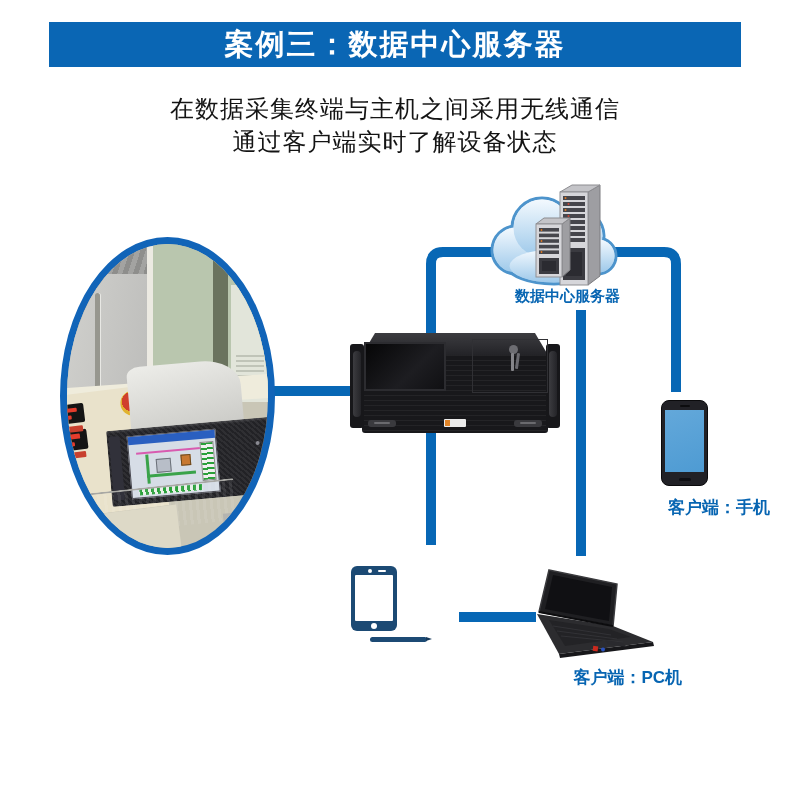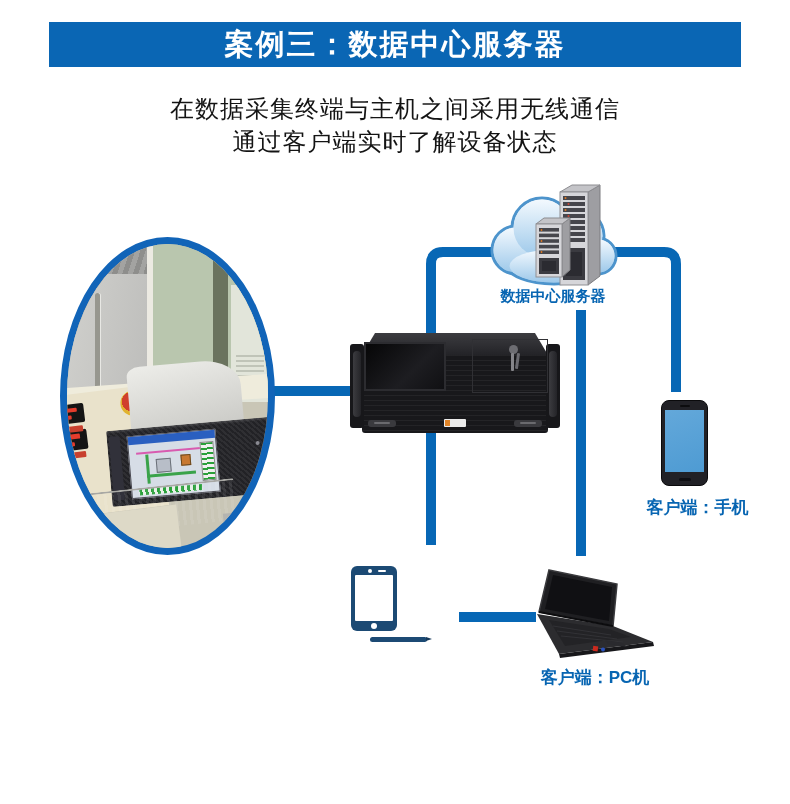--- a/index.html
+++ b/index.html
@@ -105,25 +105,25 @@
     background:var(--tablet-navy);border-radius:6px;}
   .tab-back *{position:absolute;}
   .tb-glare{left:15%;top:2px;width:70%;height:2px;background:rgba(255,255,255,.9);border-radius:1px;}
   .tb-cam{left:50%;top:8px;width:6px;height:6px;margin-left:-3px;border-radius:50%;background:#fff;box-shadow:0 0 0 1px rgba(255,255,255,.35);}
   .tb-text{left:0;top:56%;width:100%;text-align:center;color:rgba(0,0,0,.35);font-size:8px;font-weight:bold;letter-spacing:1px;}
   .stylus{position:absolute;left:370px;top:637px;width:57px;height:5px;z-index:2;background:var(--tablet-navy);border-radius:3px;}
   .stylus:after{content:"";position:absolute;right:-5px;top:0;border-top:2.5px solid transparent;border-bottom:2.5px solid transparent;border-left:6px solid #16395a;}
   
   .laptop{position:absolute;left:533px;top:562px;width:125px;height:98px;z-index:2;}
   
-  .node-label{position:absolute;z-index:4;color:var(--label-text);font-weight:bold;text-align:center;}
+  .node-label{position:absolute;z-index:4;color:var(--label-text);font-weight:bold;text-align:right;}
   .lab-dc{left:486px;top:287px;width:134px;font-size:15px;}
   .lab-phone{left:625px;top:496px;width:145px;font-size:17px;}
   .lab-ipad{left:352px;top:658px;width:120px;font-size:17px;}
-  .lab-pc{left:534px;top:666px;width:122px;font-size:17px;}
+  .lab-pc{left:560px;top:666px;width:122px;font-size:17px;}
 </style>
 </head>
 <body>
 
 <div class="stage" style="--banner: #0a66b4; --connector: #0767b5; --label-text: #0765b2; --tablet-navy: #1c4a74; --phone-screen: #4e9bd3;">
 
   <div class="banner">
     <span class="banner-title">案例三：数据中心服务器</span>
   </div>
   <div class="subtitle">

